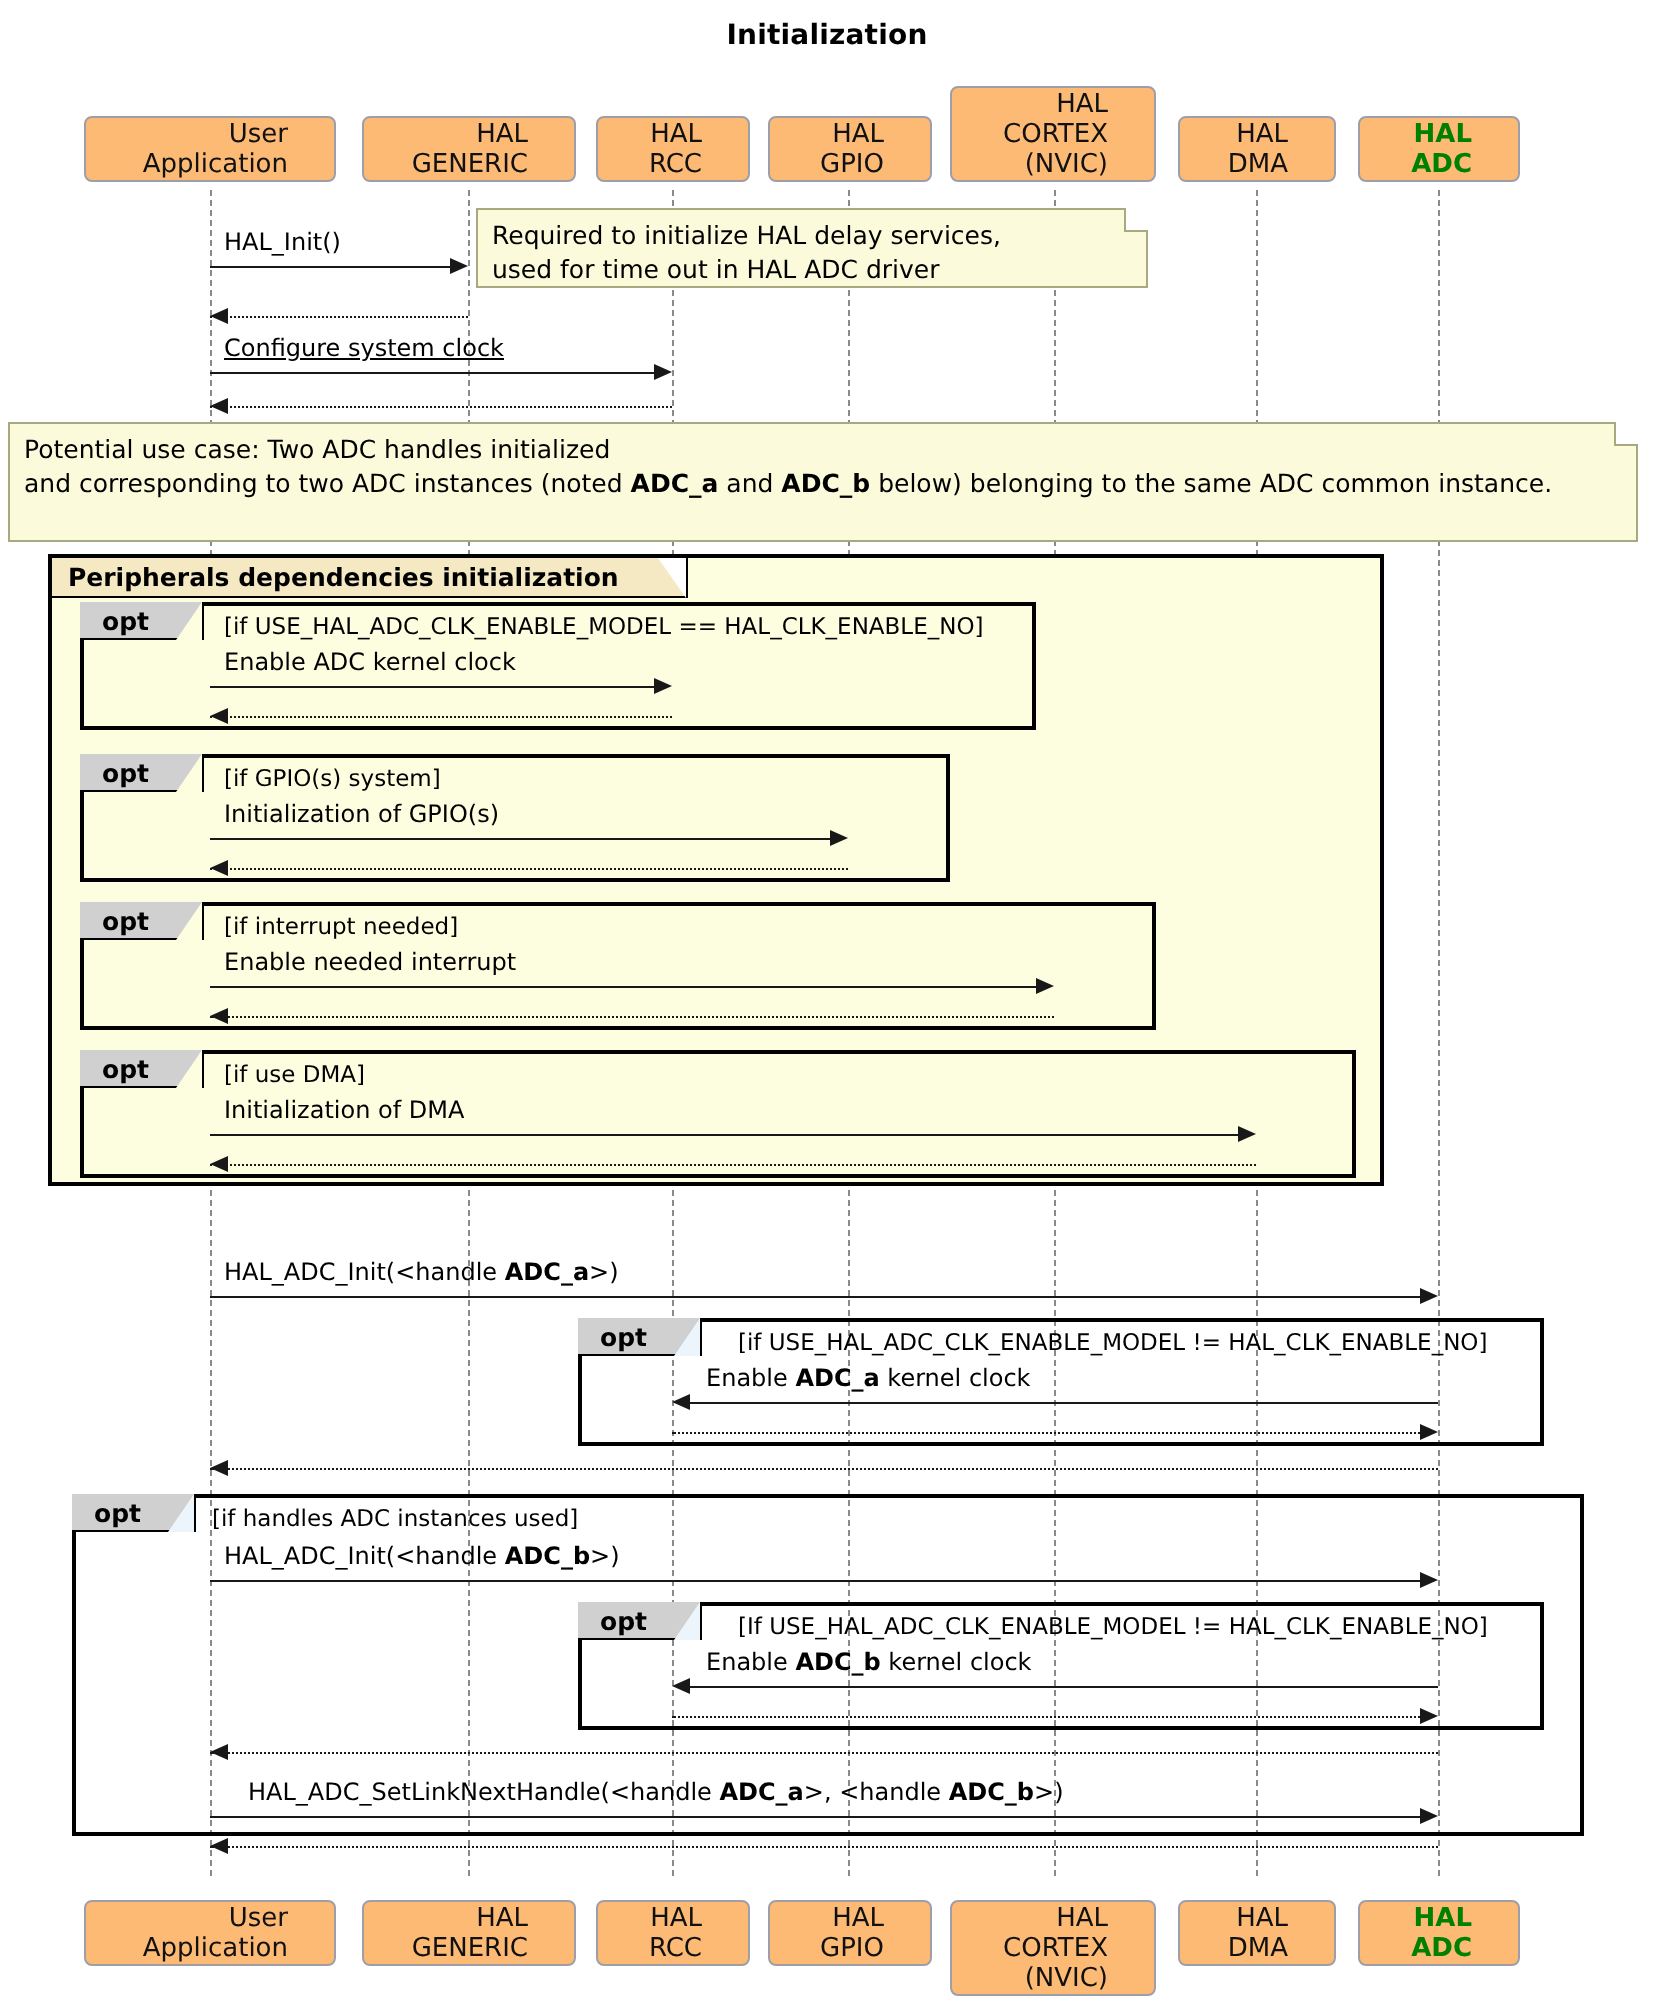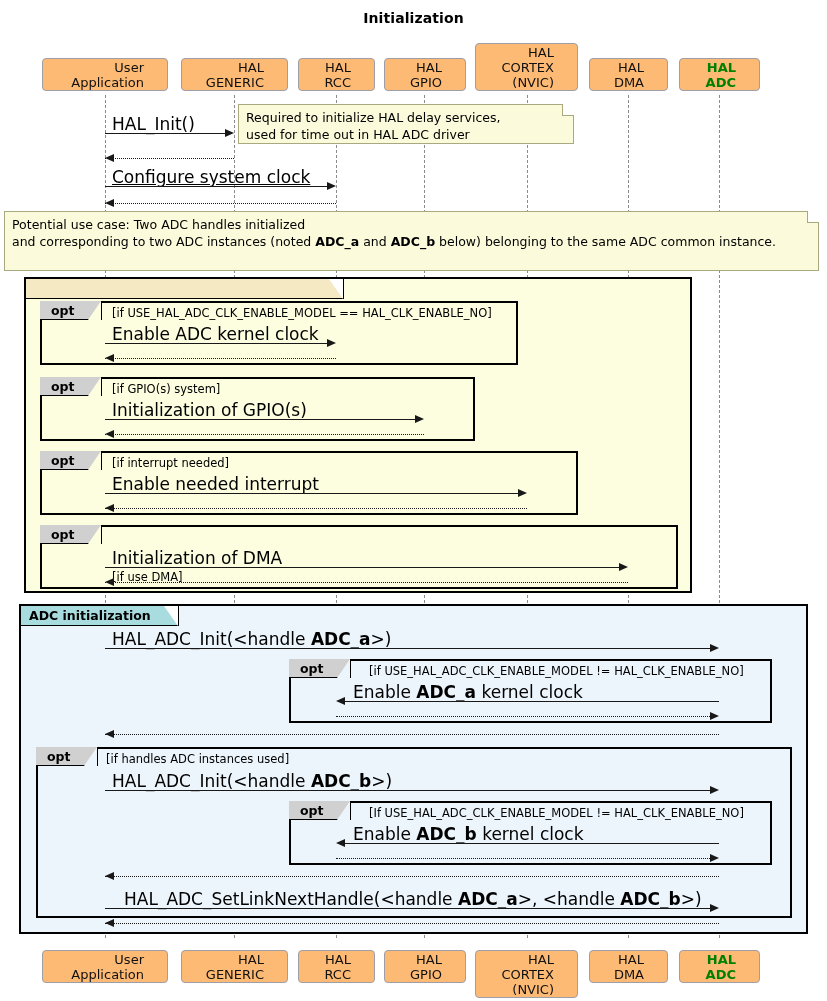--- a/index.html
+++ b/index.html
@@ -84,21 +84,21 @@
     position:absolute;width:0;height:0;
     border-left:9px solid #181818;
     border-top:4.5px solid transparent;border-bottom:4.5px solid transparent;
   }
   .arrow-l{
     position:absolute;width:0;height:0;
     border-right:9px solid #181818;
     border-top:4.5px solid transparent;border-bottom:4.5px solid transparent;
   }
   .msg-label{
-    position:absolute;font-size:17px;color:#000;white-space:nowrap;
+    position:absolute;font-size:12px;color:#000;white-space:nowrap;
   }
   .msg-label b{font-weight:bold;}
 </style>
 </head>
 <body>
 
 <div id="stage">
 
   <div class="title">Initialization</div>
 
@@ -155,20 +155,21 @@
   <div class="note" style="left:4px;top:211px;width:815px;height:60px;">
     <span class="fold"></span>
     <div>Potential use case: Two ADC handles initialized</div>
     <div>
       <span>and corresponding to two ADC instances (noted </span><b>ADC_a</b><span> and </span><b>ADC_b</b><span> below) belonging to the same ADC common instance.</span>
     </div>
   </div>
 
   <div class="group yellow" style="left:24px;top:277px;width:668px;height:316px;">
     <div class="group-tab yellow" style="width:318px;">
+      <span>Peripherals dependencies initialization</span>
       <span class="corner"></span>
     </div>
   </div>
 
   <div class="opt" style="left:40px;top:301px;width:478px;height:64px;"></div>
   <div class="opt-tab" style="left:40px;top:301px;">
     <span>opt</span>
     <span class="corner"></span>
   </div>
   <div class="opt-guard" style="left:112px;top:306px;">[if USE_HAL_ADC_CLK_ENABLE_MODEL == HAL_CLK_ENABLE_NO]</div>
@@ -200,33 +201,27 @@
   <div class="msg-line" style="left:105px;top:493px;width:414px;"></div>
   <div class="arrow-r" style="left:518px;top:488.5px;"></div>
   <div class="msg-line dotted" style="left:105px;top:508px;width:422px;"></div>
   <div class="arrow-l" style="left:105px;top:503.5px;"></div>
 
   <div class="opt" style="left:40px;top:525px;width:638px;height:64px;"></div>
   <div class="opt-tab" style="left:40px;top:525px;">
     <span>opt</span>
     <span class="corner"></span>
   </div>
-  <div class="opt-guard" style="left:112px;top:530px;margin-top:40px;">[if use DMA]</div>
+  <div class="opt-guard" style="left:112px;top:530px;">[if use DMA]</div>
   <div class="msg-label" style="left:112px;top:548px;">Initialization of DMA</div>
   <div class="msg-line" style="left:105px;top:567px;width:515px;"></div>
   <div class="arrow-r" style="left:619px;top:562.5px;"></div>
   <div class="msg-line dotted" style="left:105px;top:582px;width:523px;"></div>
   <div class="arrow-l" style="left:105px;top:577.5px;"></div>
 
-  <div class="group blue" style="left:19px;top:604px;width:789px;height:330px;">
-    <div class="group-tab blue" style="width:158px;">
-      <span>ADC initialization</span>
-      <span class="corner"></span>
-    </div>
-  </div>
 
   <div class="msg-label" style="left:112px;top:629px;">
     <span>HAL_ADC_Init(&lt;handle </span><b>ADC_a</b><span>&gt;)</span>
   </div>
   <div class="msg-line" style="left:105px;top:648px;width:605px;"></div>
   <div class="arrow-r" style="left:710px;top:643.5px;"></div>
 
   <div class="opt" style="left:289px;top:659px;width:483px;height:64px;"></div>
   <div class="opt-tab onblue" style="left:289px;top:659px;">
     <span>opt</span>

